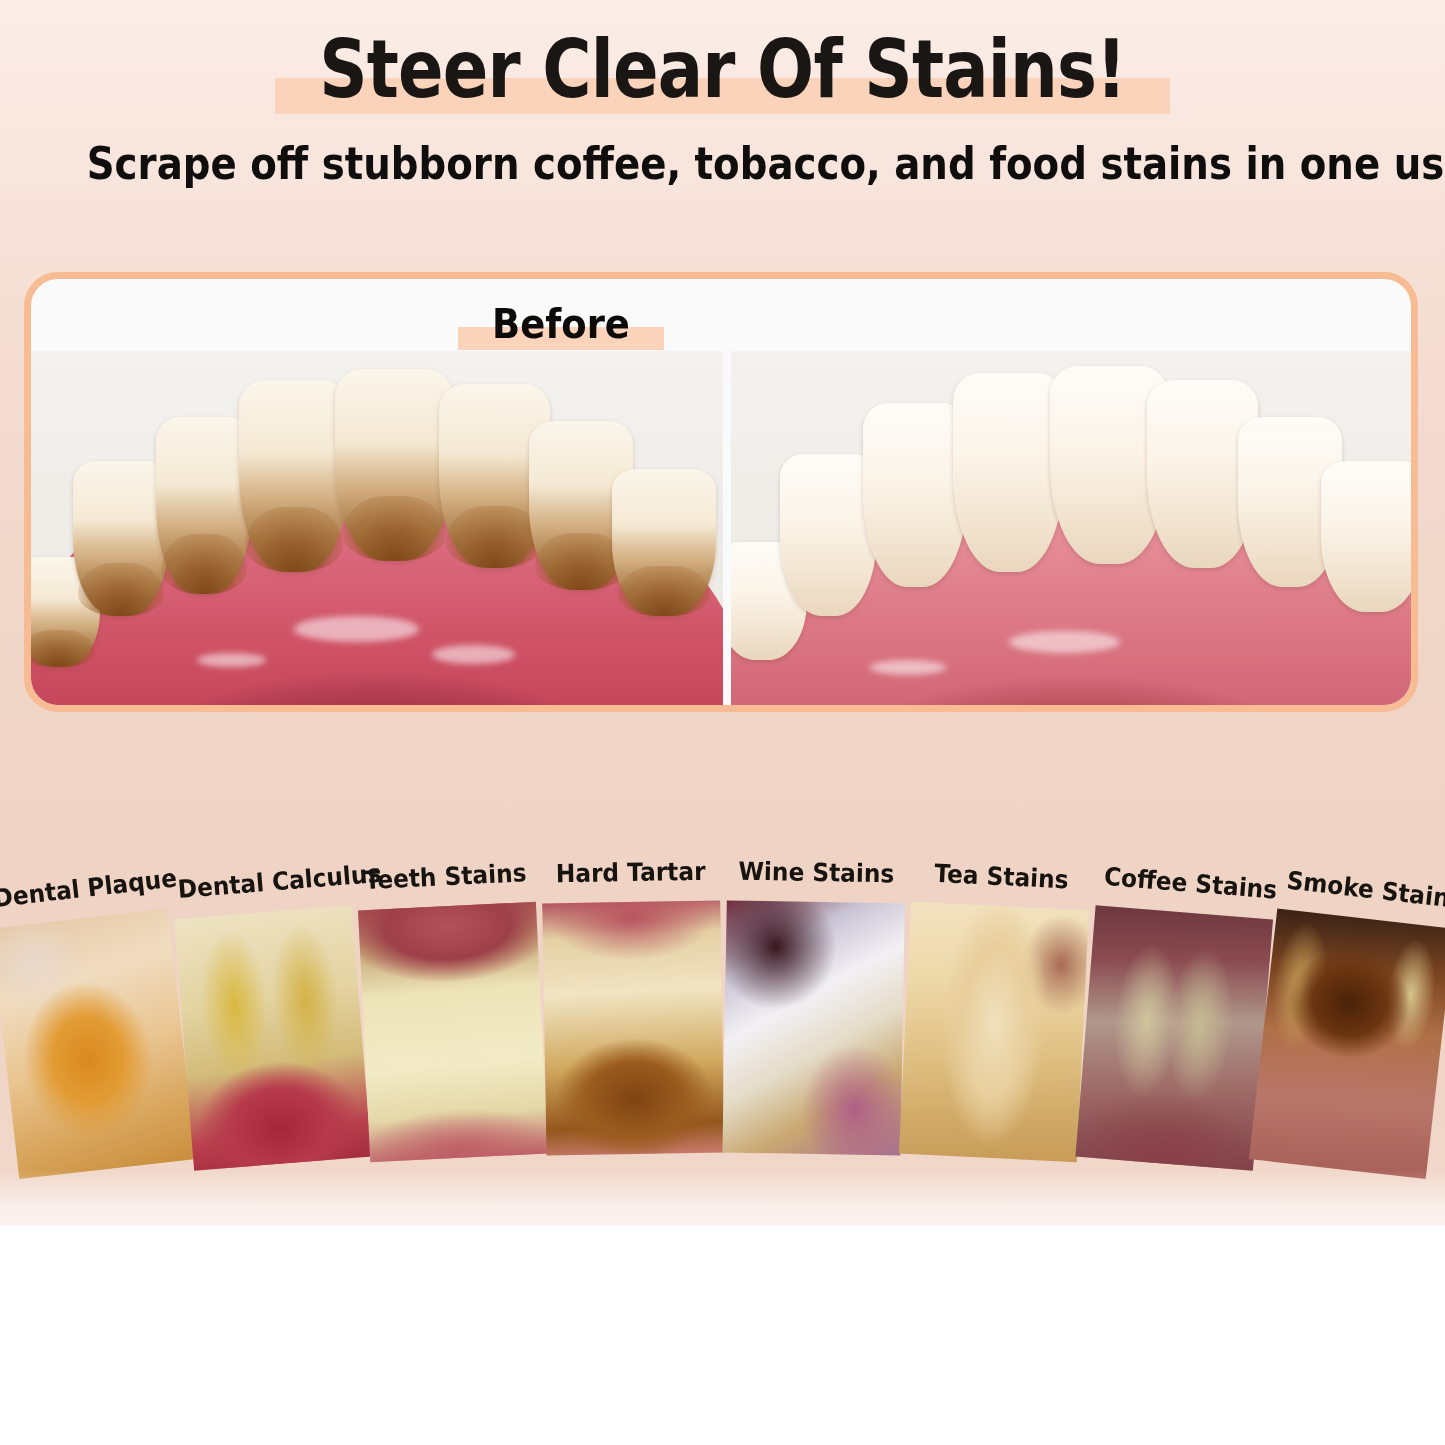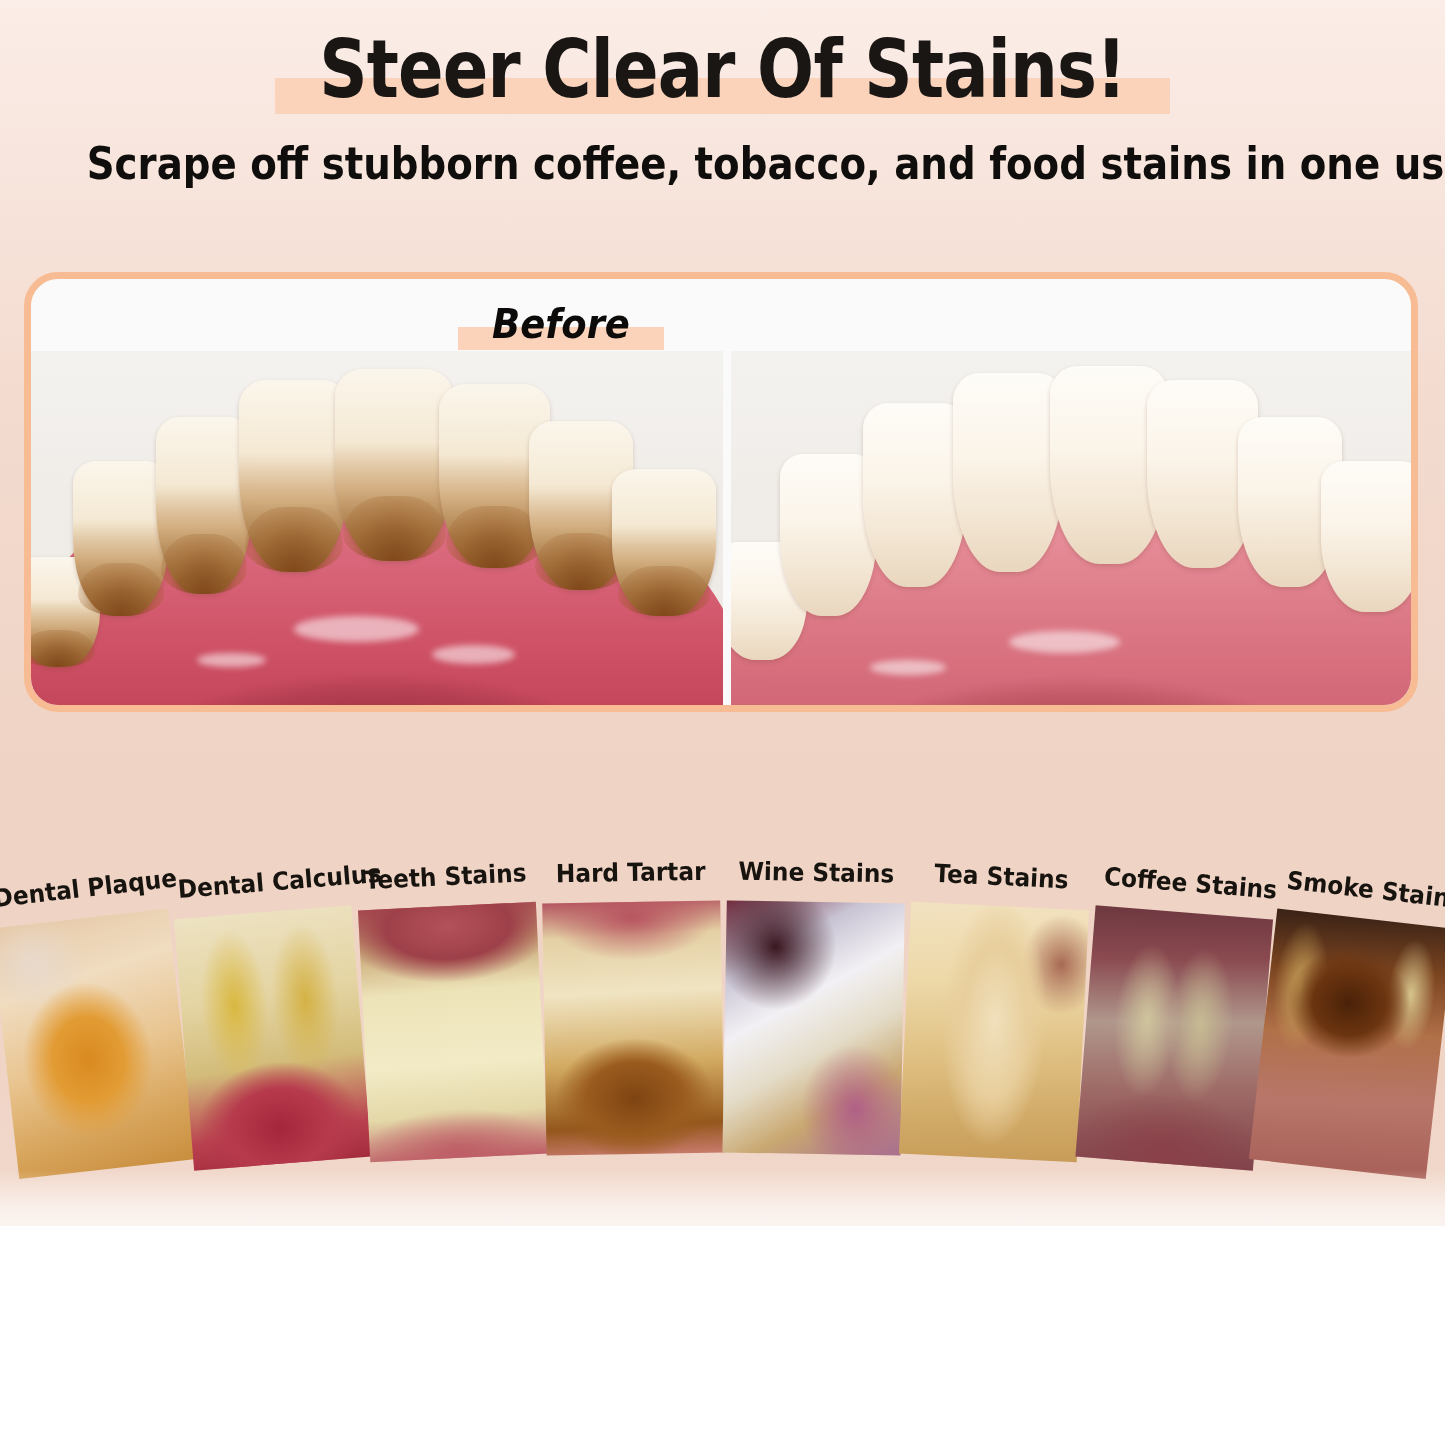--- a/index.html
+++ b/index.html
@@ -91,21 +91,21 @@
     border-radius: 34px;
     box-sizing: border-box;
     overflow: hidden;
   }
   .ba-label-wrap {
     position: absolute;
     top: 20px;
     height: 74px;
     z-index: 6;
   }
-  #ba-label-before-wrap { left: 355px; width: 350px; font-style: italic; }
+  #ba-label-before-wrap { left: 355px; width: 350px; }
   #ba-label-after-wrap  { left: 1055px; width: 320px; }
   .ba-label-bar {
     position: absolute;
     left: 50%;
     transform: translateX(-50%);
     top: 28px;
     height: 23px;
     background: #FBD2BA;
   }
   #ba-label-before-wrap .ba-label-bar { width: 206px; }

